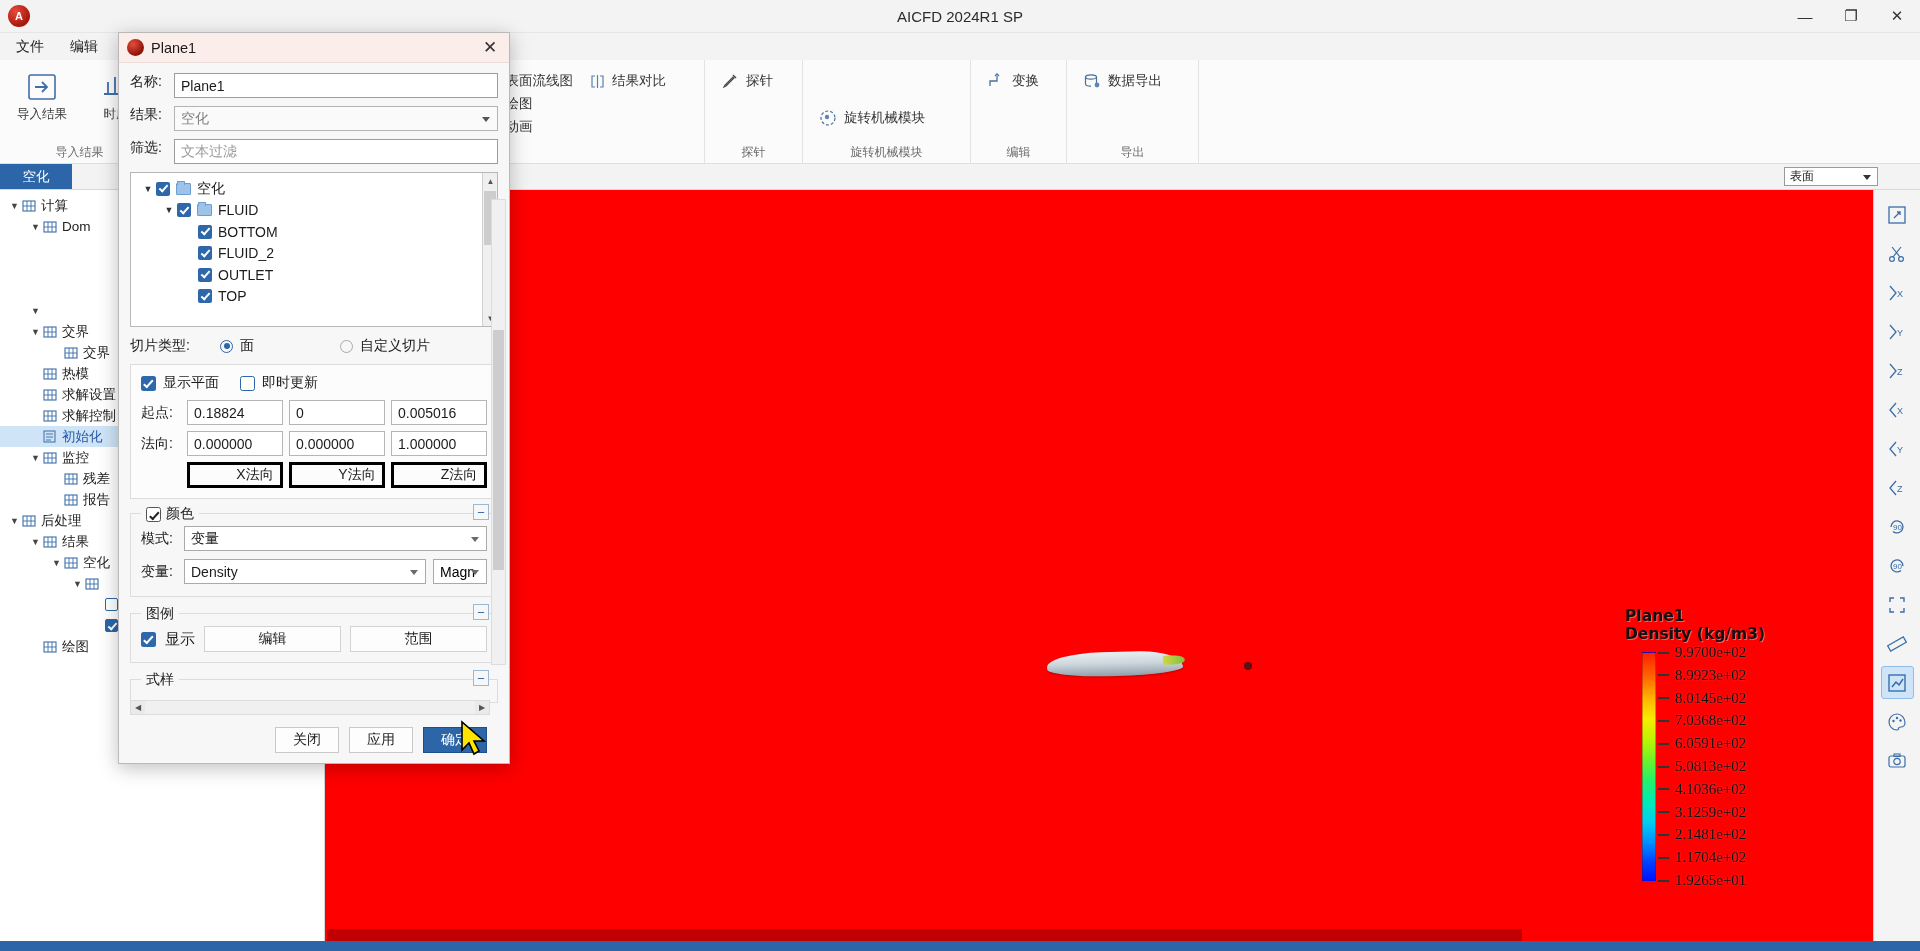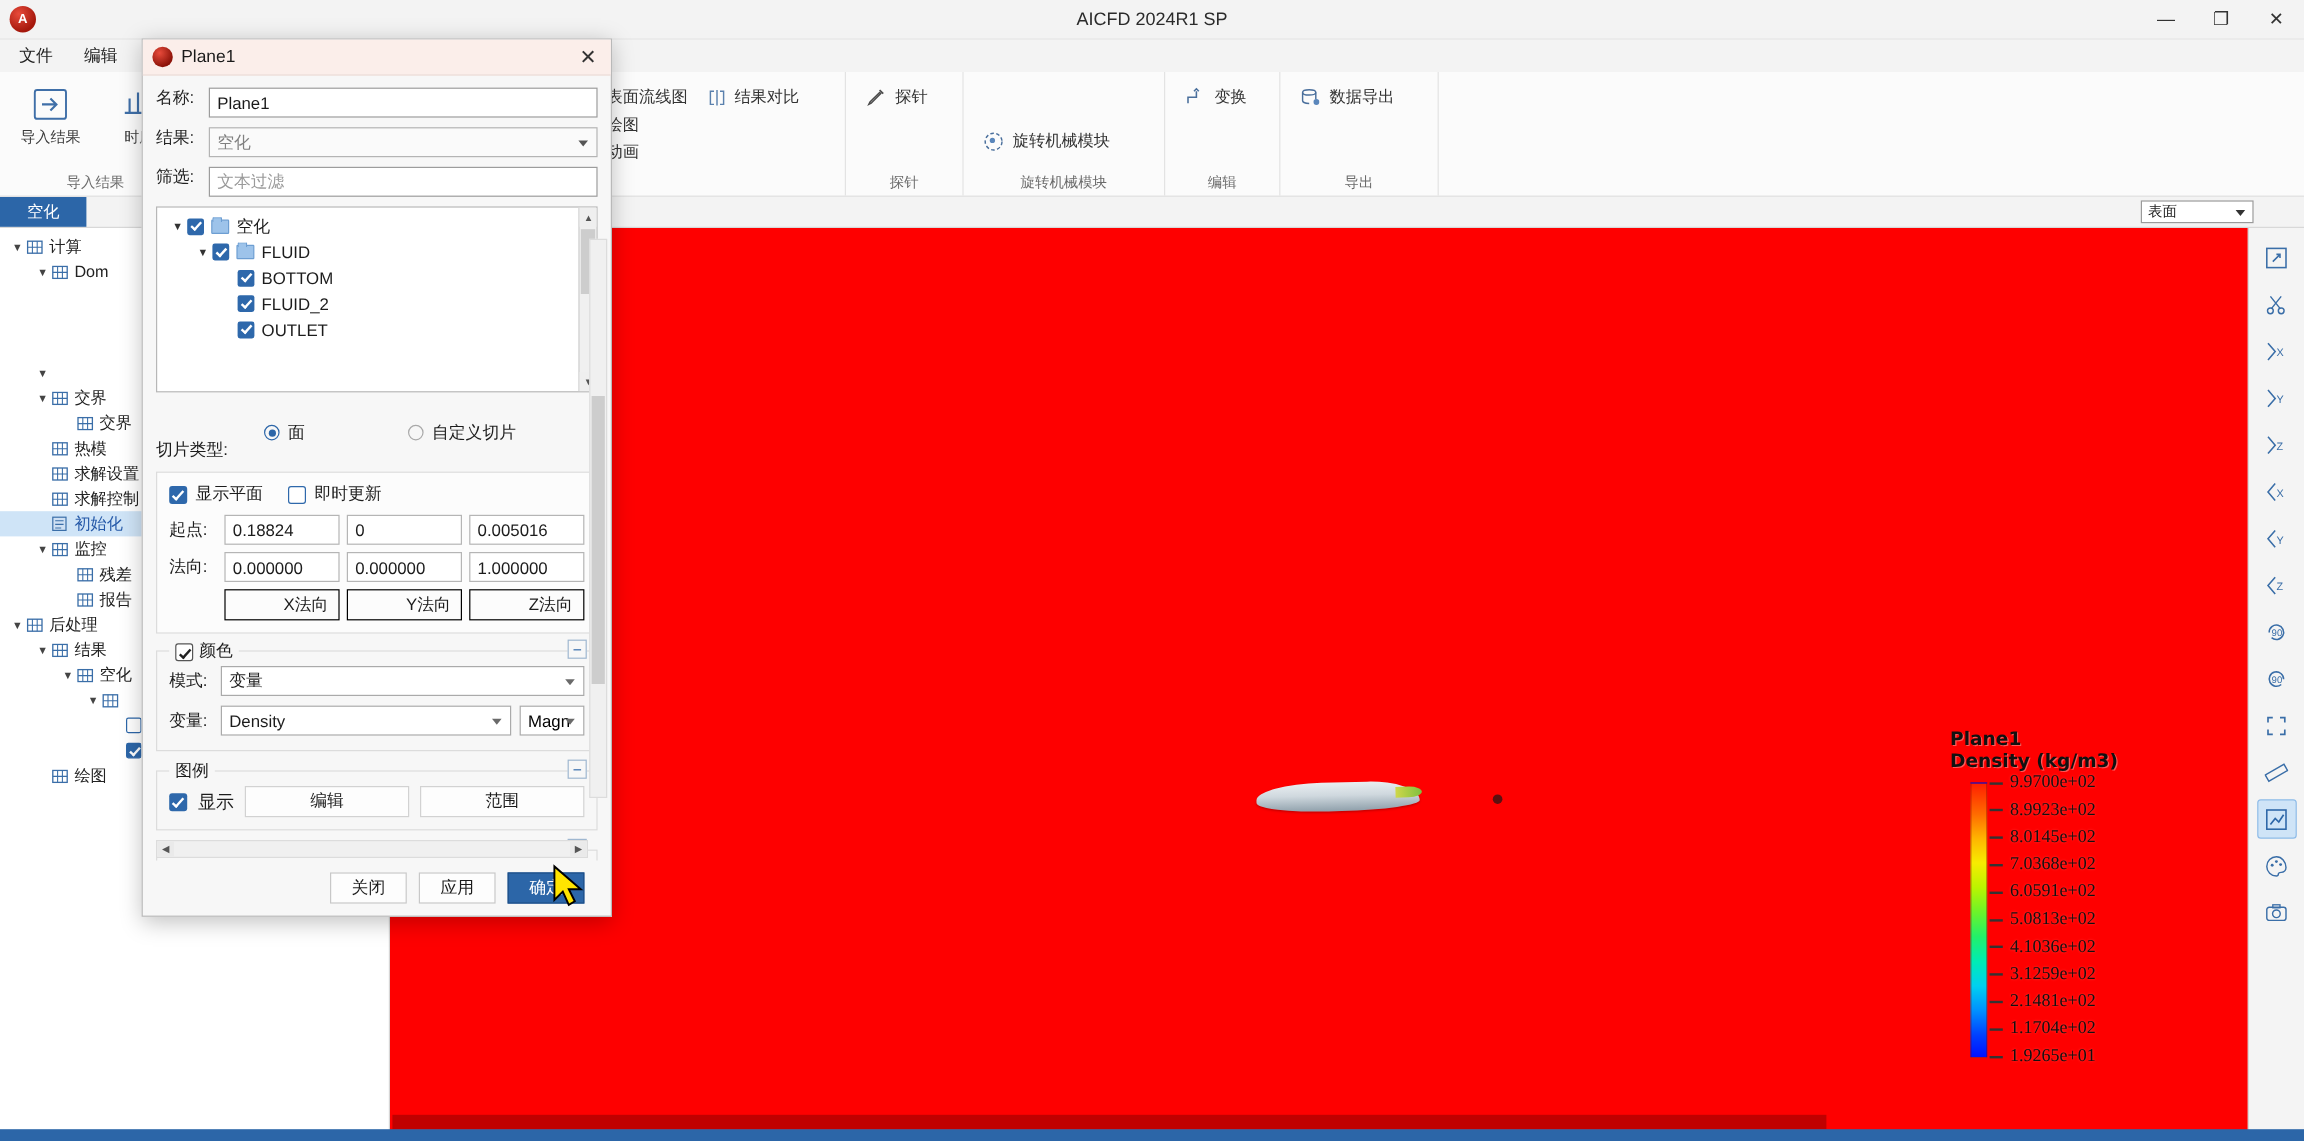--- a/index.html
+++ b/index.html
@@ -191,21 +191,21 @@
              border:solid #fff;border-width:0 2px 2px 0;transform:rotate(42deg);}
   .chk.off{ background:#fff; border:1.5px solid #2e68ab;}
   .chk.off:after{ display:none; }
   .chk.sq{ background:#fff;border:1.2px solid #555;}
   .chk.sq:after{ border-color:#222; left:5px; top:2px;}
   .vrow{ display:flex; align-items:center; gap:6px; margin-bottom:6px;}
   .vlabel{ width:40px; font-size:14px; flex:none;}
   .vinput{ flex:1; height:25px; border:1px solid #b5b5b5; background:#fff; font-size:14px;
            padding:0 6px; display:flex;align-items:center;}
   .btn3{ display:flex; gap:6px; }
-  .sbtn{ flex:1; height:26px; border:1px solid #000000; background:#fcfcfc; font-size:14px;
+  .sbtn{ flex:1; height:26px; border:3px solid #000000; background:#fcfcfc; font-size:14px;
          display:flex;align-items:center;justify-content:center;padding-left:40px; }
 
   .group{ border:1px solid #dcdcdc; margin-bottom:8px; padding:12px 10px 10px 10px; position:relative;}
   .group > .gtitle{ position:absolute; top:-9px; left:10px; background:#f7f7f7; padding:0 5px;
                     display:flex; align-items:center; gap:5px; font-size:14px;}
   .group > .gminus{ position:absolute; top:-10px; right:8px; width:16px;height:16px;
                     border:1px solid #9fb7d0; background:#f7f7f7; color:#2c66a8;
                     display:flex;align-items:center;justify-content:center; font-size:13px;}
   .selrow{ display:flex; align-items:center; gap:7px; margin-bottom:8px; }
   .sellabel{ width:36px; font-size:14px; flex:none;}
@@ -846,30 +846,35 @@
           <div class="dt-row" style="padding-left: 42px;">
             <span class="dt-arrow"></span>
             <span class="dchk"></span>
             <span>FLUID_2</span>
           </div>
           <div class="dt-row" style="padding-left: 42px;">
             <span class="dt-arrow"></span>
             <span class="dchk"></span>
             <span>OUTLET</span>
           </div>
+          <div class="dt-row" style="padding-left: 42px;">
+            <span class="dt-arrow"></span>
+            <span class="dchk"></span>
+            <span>TOP</span>
+          </div>
         </div>
       <div class="sb-v">
         <div class="sb-arrow" style="top:0;">▲</div>
         <div class="thumb"></div>
         <div class="sb-arrow" style="bottom:0;">▼</div>
       </div>
     </div>
 
     <div class="ctype-row">
-      <span style="width:90px;margin-top:29px;">切片类型:</span>
+      <span style="width:90px;">切片类型:</span>
       <span class="radio on"></span>
       <span>面</span>
       <span class="radio off" style="margin-left:86px;"></span>
       <span>自定义切片</span>
     </div>
 
     <div class="panel">
       <div class="chkline">
         <span class="chk"></span>
         <span>显示平面</span>

